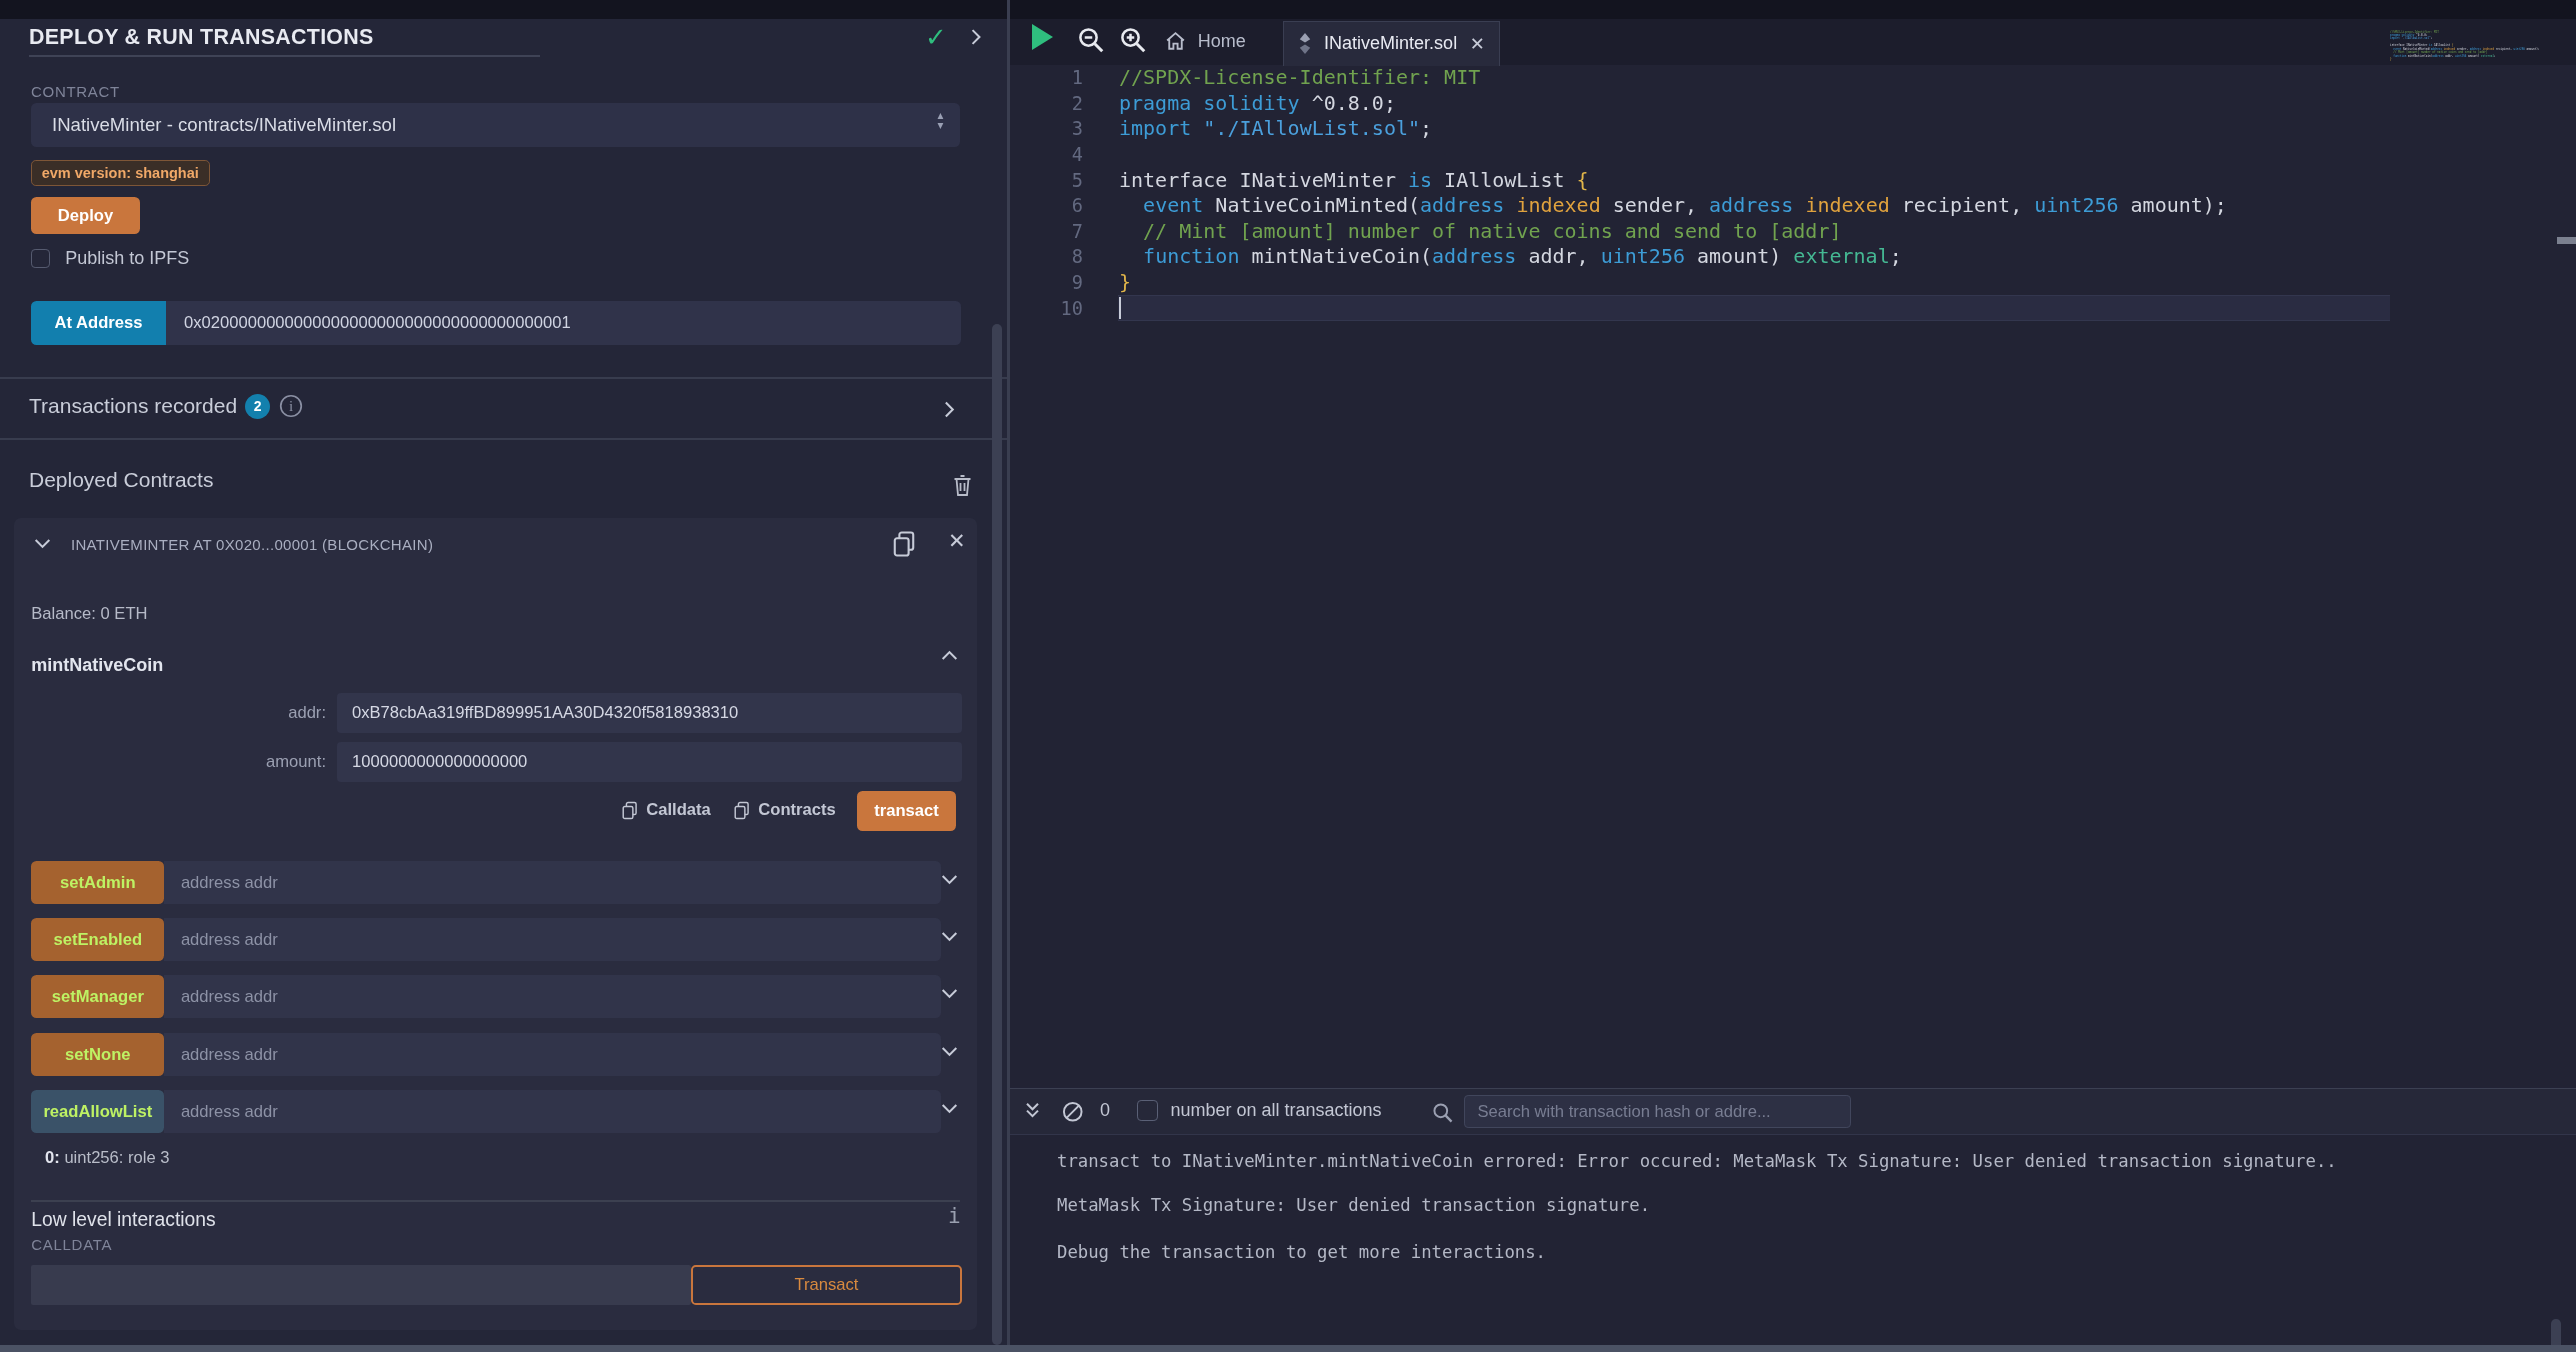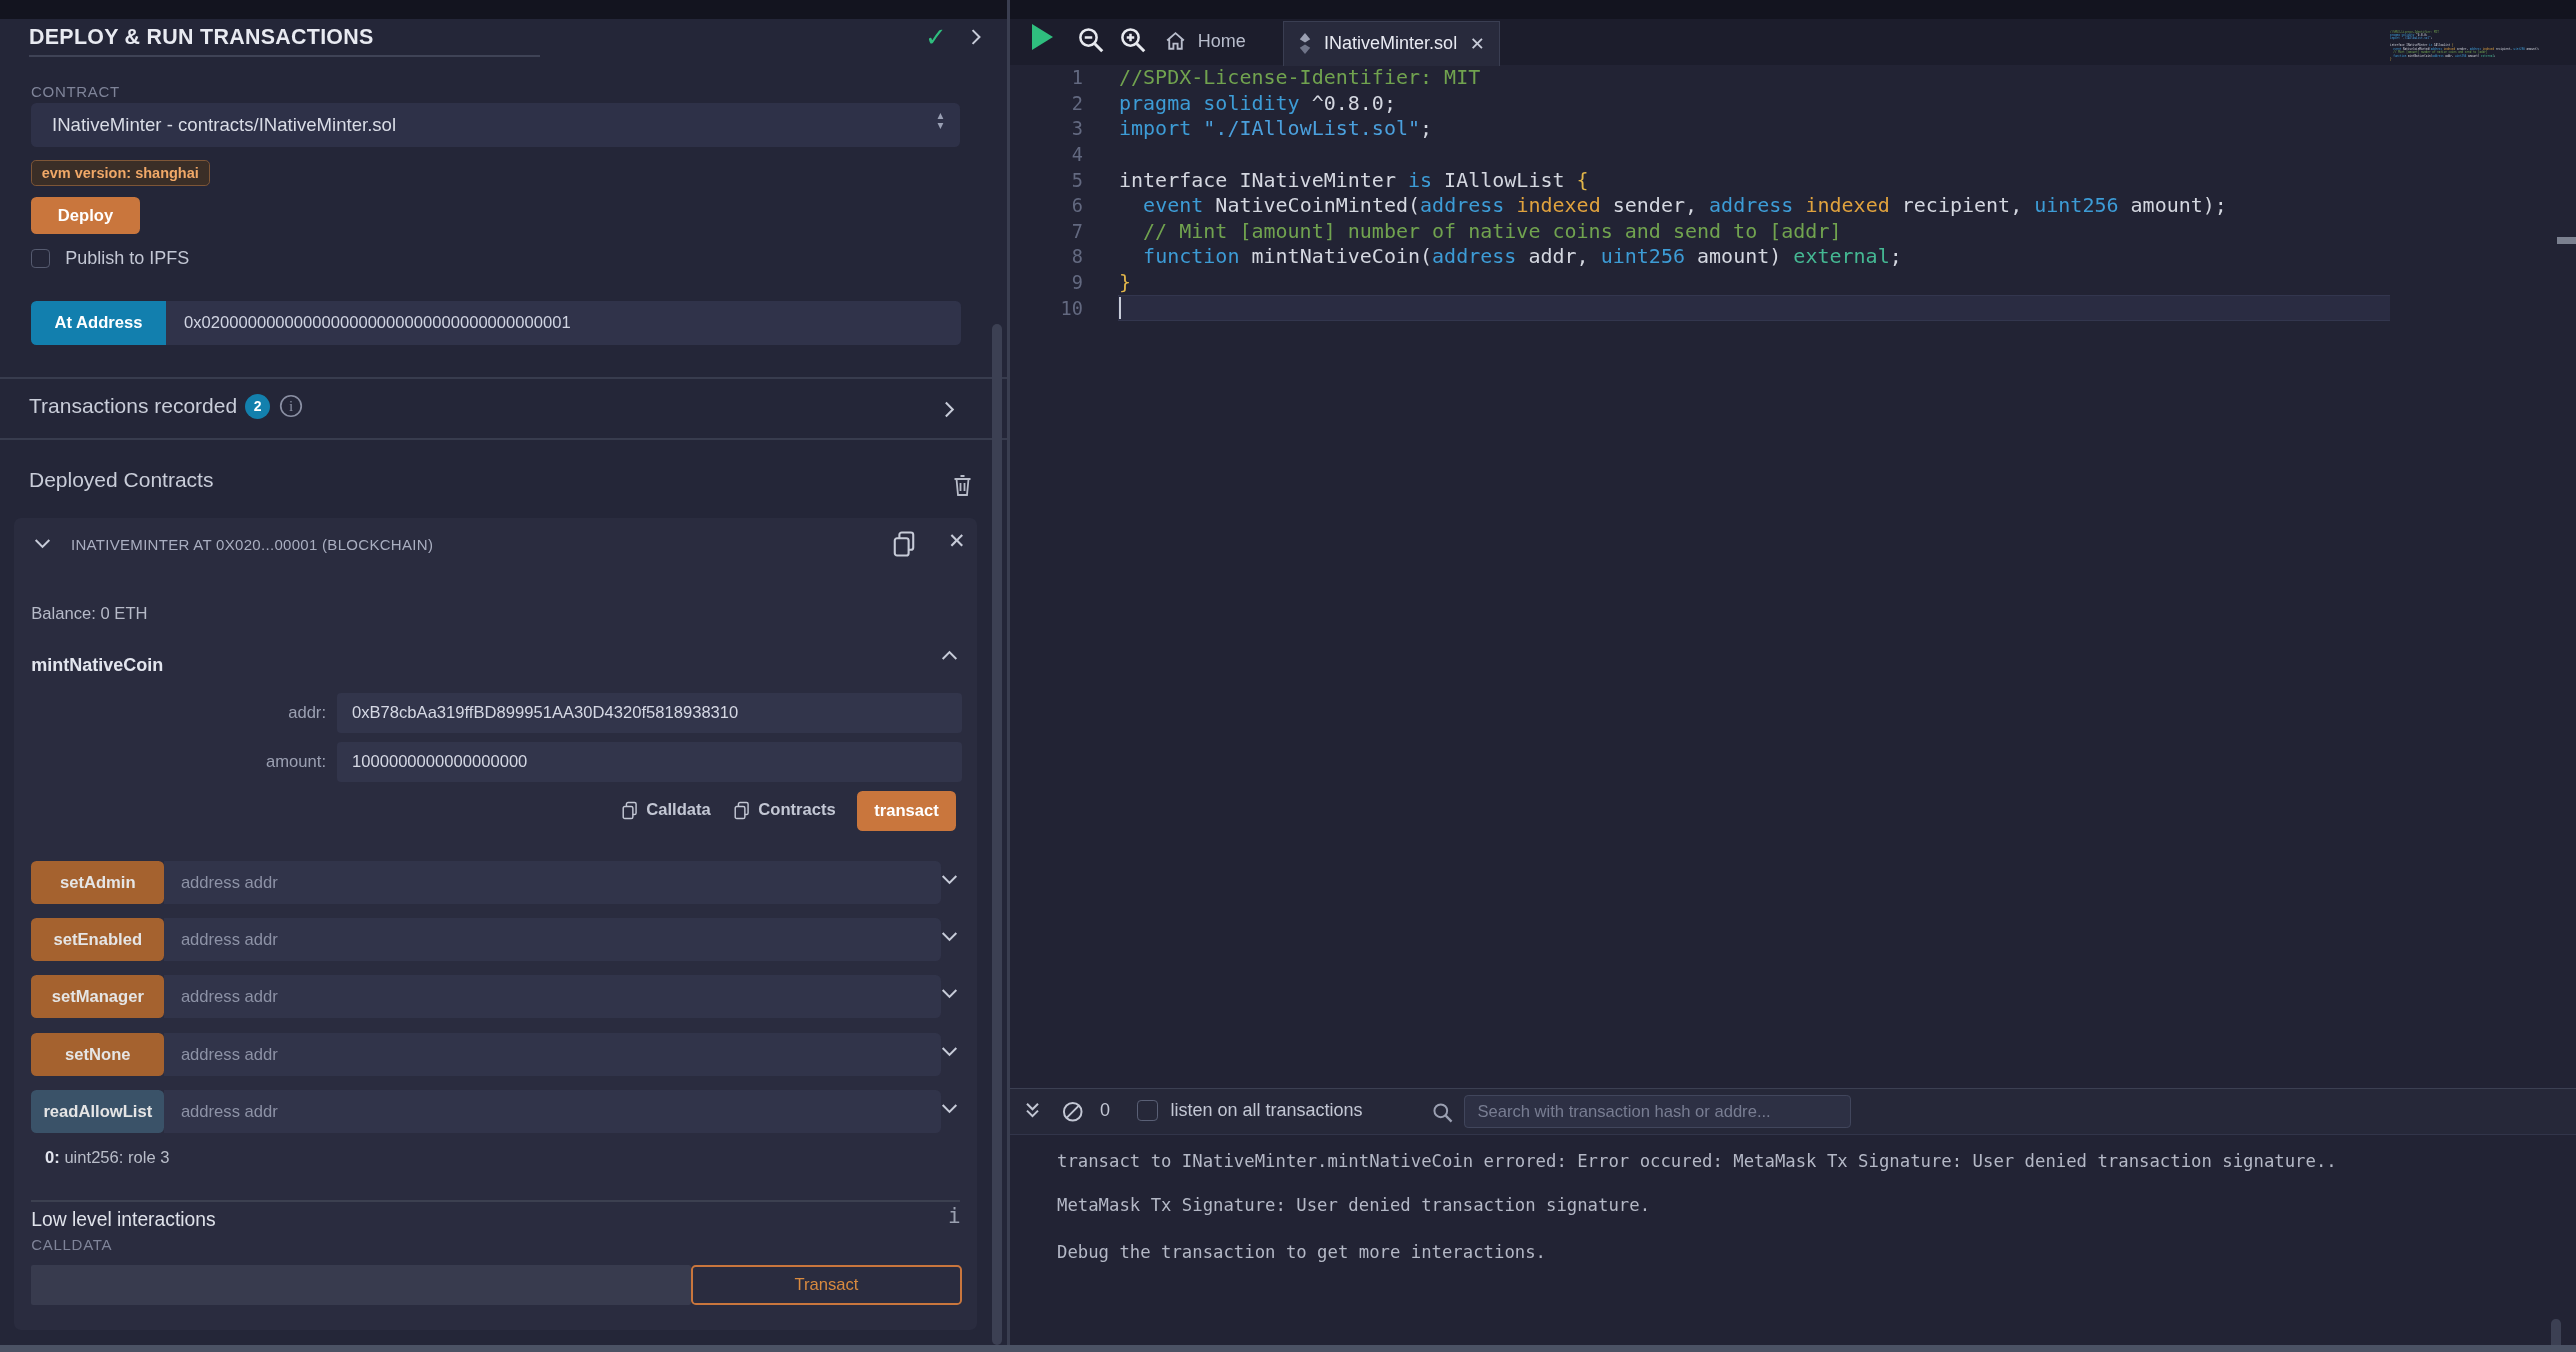--- a/index.html
+++ b/index.html
@@ -62,21 +62,21 @@
   .fn-field-label { position:absolute; left:193px; top:9.7px; width:119px; text-align:right; font-size:16.6px; color:#9ba0b2; }
   .fn-field-input { position:absolute; left:323px; top:0; width:625px; height:40px; background:#32354b; border:none; border-radius:4.1px; color:#d5d8e4; font-size:16.6px; padding:0 15px; outline:none; }
 
   .fn-actions { position:absolute; left:0; top:273px; width:100%; height:41px; }
   .mini-action { position:absolute; top:8.3px; display:flex; align-items:center; gap:7px; color:#c3c7d4; font-size:16.6px; font-weight:bold; cursor:pointer; }
   .act-calldata { left:606px; }
   .act-params { left:718px; }
   .transact-btn { position:absolute; left:843px; top:0; width:99px; height:40px; background:#c9763d; border:none; border-radius:5.5px; color:#fff; font-size:16.6px; font-weight:bold; cursor:pointer; }
 
   .fn-row { position:absolute; left:17.3px; width:929px; height:43px; }
-  .fn-btn { position:absolute; left:0; top:0; width:133px; height:43px; border:none; border-radius:5.5px; color:#e5e5e5; font-size:16.6px; font-weight:bold; cursor:pointer; z-index:2; }
+  .fn-btn { position:absolute; left:0; top:0; width:133px; height:43px; border:none; border-radius:5.5px; color:#bef264; font-size:16.6px; font-weight:bold; cursor:pointer; z-index:2; }
   .fn-btn.write { background:#a5622f; }
   .fn-btn.read { background:#3a5268; }
   .fn-input { position:absolute; left:133px; top:0; width:777px; height:43px; background:#31344a; border:none; border-radius:0 5.5px 5.5px 0; color:#d5d8e4; font-size:16.6px; padding:0 16.6px; outline:none; }
   .fn-input::placeholder { color:#8d92a6; }
   .fn-chevron { position:absolute; right:0px; top:11px; cursor:pointer; }
 
   .decoded-output { position:absolute; left:31px; top:630px; font-size:16.6px; color:#b9bdc9; }
   .decoded-output b { color:#e2e5ee; }
 
   .card-divider { position:absolute; left:17.3px; top:682px; width:929px; height:1.4px; background:#3c4050; }
@@ -412,21 +412,21 @@
       </span>
       <span class="term-icon ti-clear">
         <svg width="23.5" height="23.5" viewBox="0 0 24 24">
             <circle cx="12" cy="12" r="9" fill="none" stroke="#c3c7d4" stroke-width="2"></circle>
             <line x1="6" y1="18" x2="18" y2="6" stroke="#c3c7d4" stroke-width="2"></line>
           </svg>
       </span>
       <span class="term-count">0</span>
       <div class="term-listen">
         <div class="checkbox"></div>
-        <span>listen on all transactions</span>
+        <span>number on all transactions</span>
       </div>
       <span class="term-icon ti-search">
         <svg width="23.5" height="23.5" viewBox="0 0 24 24">
             <circle cx="10" cy="10" r="6.5" fill="none" stroke="#9ba0b2" stroke-width="2"></circle>
             <line x1="15" y1="15" x2="21" y2="21" stroke="#9ba0b2" stroke-width="2.4"></line>
           </svg>
       </span>
       <input class="term-search" placeholder="Search with transaction hash or addre..." style="">
     </div>
     <div class="term-body" id="term-body">

